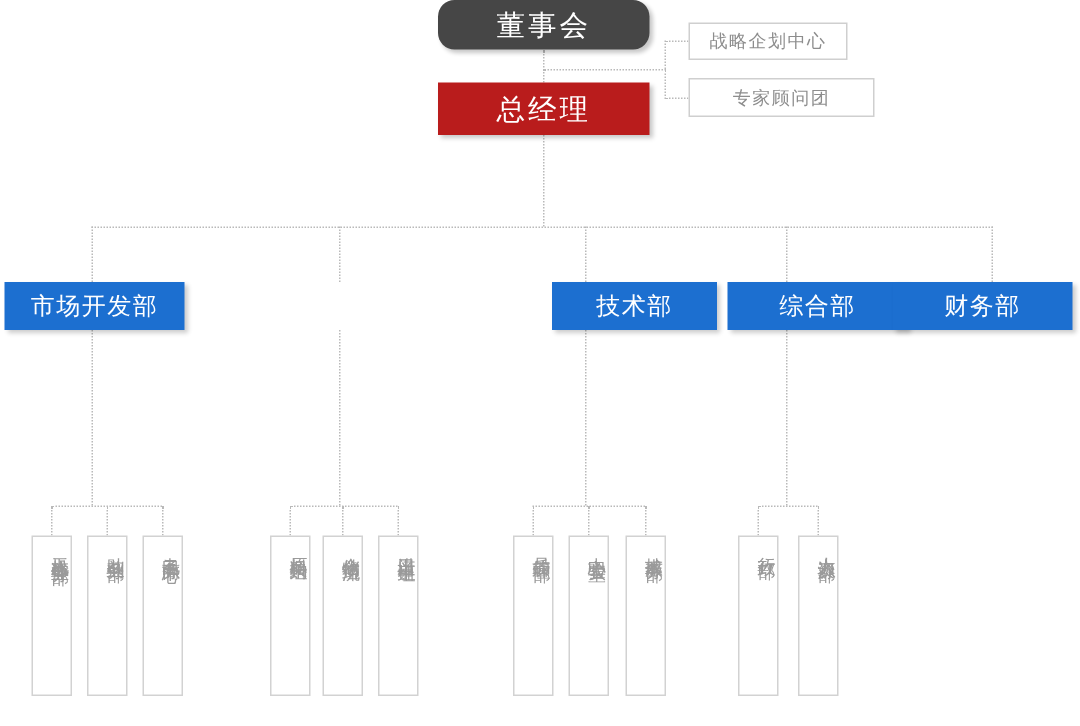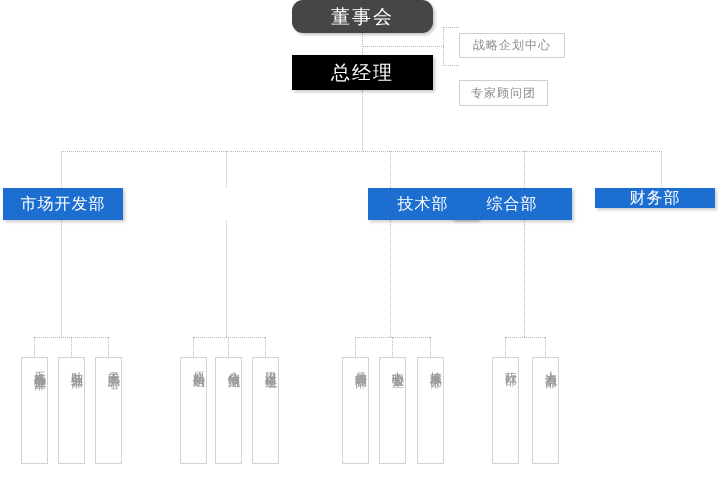--- a/index.html
+++ b/index.html
@@ -30,34 +30,33 @@
   }
   
   .node.board {
     background: #464646;
     color: #ffffff;
     font-size: 19px;
     letter-spacing: 2px;
     box-shadow: 2px 2px 3px rgba(0,0,0,0.22);
   }
   .node.gm {
-    background: #000000;
+    background: #b91c1c;
     color: #ffffff;
     font-size: 19px;
     letter-spacing: 2px;
     box-shadow: 2px 2px 3px rgba(0,0,0,0.22);
   }
   
   .node.aside {
     background: #ffffff;
     border: 1px solid #cfcfcf;
     color: #8d8d8d;
     font-size: 12px;
     letter-spacing: 1px;
-    margin-top: 18px;
   }
   
   .node.dept {
     background: #1c6fd0;
     color: #ffffff;
     font-size: 16px;
     letter-spacing: 1px;
     box-shadow: 2px 2px 3px rgba(0,0,0,0.20);
     text-align: right;
   }
@@ -132,30 +131,30 @@
   <div class="ln h" style="left:505px; top:337px; width:40px;"></div>
   <div class="ln v" style="left:505px; top:337px; height:20px;"></div>
   <div class="ln v" style="left:545px; top:337px; height:20px;"></div>
 
   <div class="node board" style="left:292px; top:0px; width:141px; height:33px;border-radius:11px;">董事会</div>
 
   <div class="node gm" style="left:292px; top:55px; width:141px; height:35px;">总经理</div>
 
   <div class="node aside" style="left:459px; top:15px; width:106px; height:25px;">战略企划中心</div>
 
-  <div class="node aside" style="left:459px; top:62px; width:89px; height:26px;">专家顾问团</div>
+  <div class="node aside" style="left:459px; top:52px; width:124px; height:26px;">专家顾问团</div>
 
   <div class="node dept" style="left:3px; top:188px; width:120px; height:32px;">市场开发部</div>
 
 
   <div class="node dept" style="left:336px; top:188px; width:110px; height:32px;margin-left:32px;">技术部</div>
 
-  <div class="node dept" style="left:452px; top:188px; width:120px; height:32px;">综合部</div>
+  <div class="node dept" style="left:485px; top:188px; width:120px; height:32px;">综合部</div>
 
-  <div class="node dept" style="left:595px; top:188px; width:120px; height:20px;">财务部</div>
+  <div class="node dept" style="left:595px; top:188px; width:120px; height:32px;">财务部</div>
 
   <div class="node unit" style="left:21px; top:357px; width:27px; height:107px;">无机粉体业务部</div>
   <div class="node unit" style="left:58px; top:357px; width:27px; height:107px;">助剂业务部</div>
   <div class="node unit" style="left:95px; top:357px; width:27px; height:107px;">电子商务中心</div>
 
   <div class="node unit" style="left:180px; top:357px; width:27px; height:107px;">原料采购组</div>
   <div class="node unit" style="left:215px; top:357px; width:27px; height:107px;">仓储物流组</div>
   <div class="node unit" style="left:252px; top:357px; width:27px; height:107px;">进出口单证组</div>
 
   <div class="node unit" style="left:342px; top:357px; width:27px; height:107px;">品质管理部</div>

